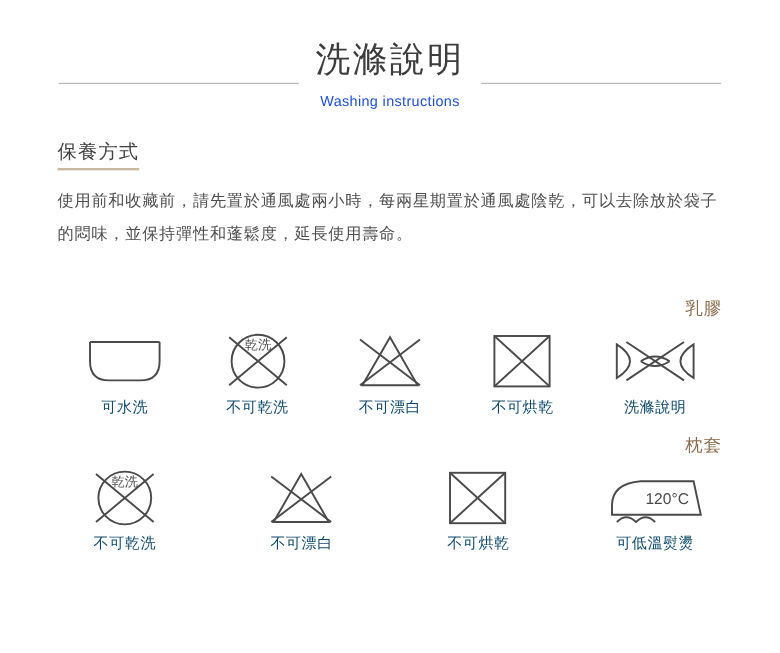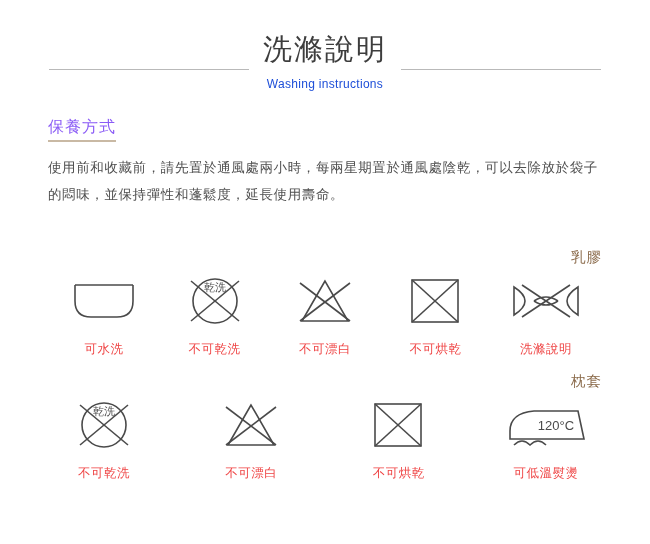--- a/index.html
+++ b/index.html
@@ -53,21 +53,21 @@
     letter-spacing: 0.3px;
   }
 
   
   .content {
     padding: 26px 48px 0 48px;
   }
   .section-heading {
     display: inline-block;
     font-size: 16px;
-    color: #8b5cf6;
+    color: #404040;
     letter-spacing: 1px;
     border-bottom: 2px solid #c9b9a4;
     padding-bottom: 2px;
     margin: 0 0 12px 0;
     font-weight: normal;
   }
   .body-text {
     font-size: 13.5px;
     line-height: 27px;
     color: #4f4f4f;
@@ -97,22 +97,21 @@
     text-align: center;
   }
   .icon-box {
     height: 56px;
     display: flex;
     align-items: flex-start;
     justify-content: center;
   }
   .icon-caption {
     font-size: 12.5px;
-    color: #ef4444;
-    margin-top: 10px;
+    color: #0c4a6e;
     letter-spacing: 0.5px;
   }
   svg { display: block; }
 </style>
 </head>
 <body>
 
 <div class="page">
 
   <div class="header">

